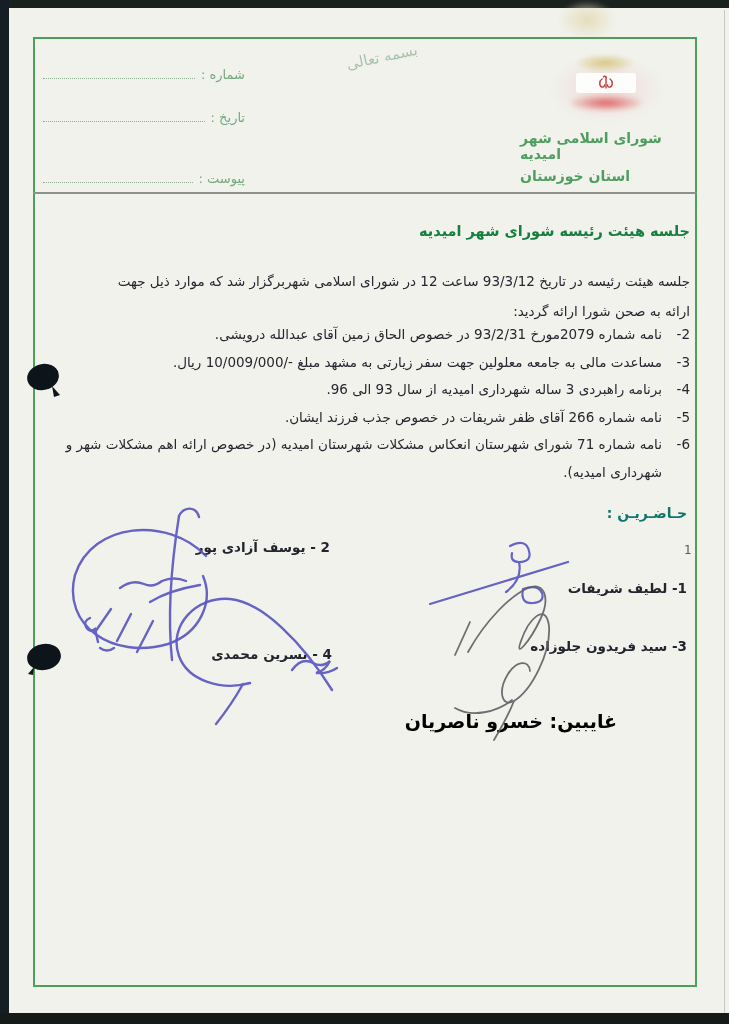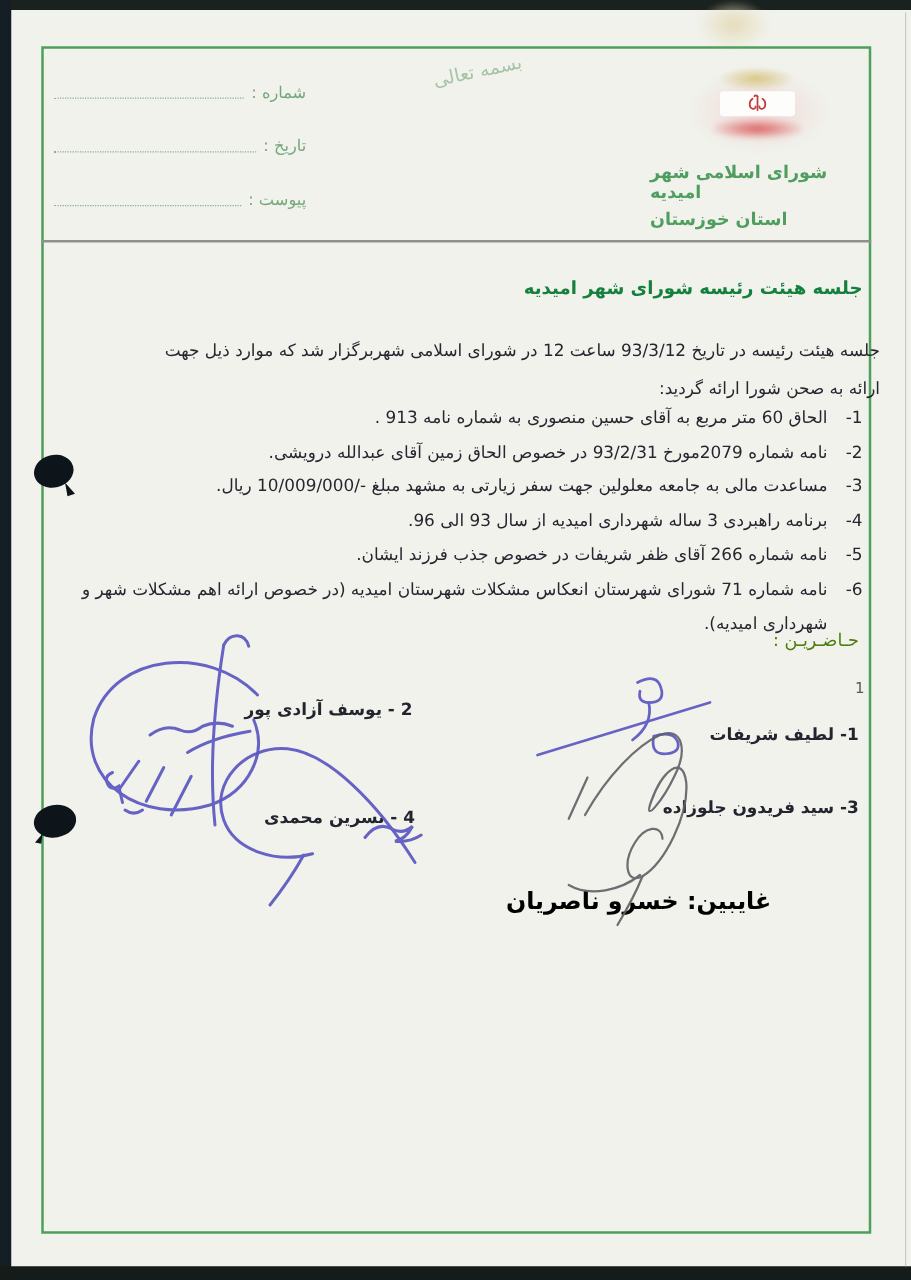--- a/index.html
+++ b/index.html
@@ -35,30 +35,30 @@
   .logo-band{position:absolute;left:28px;top:23px;width:60px;height:20px;background:#fdfdfb;
     border-radius:3px;display:flex;align-items:center;justify-content:center;}
   .logo-red{position:absolute;left:22px;top:45px;width:72px;height:16px;border-radius:45%;
     background:radial-gradient(ellipse at center,rgba(216,80,80,.85) 0%,rgba(216,80,80,0) 78%);filter:blur(2px);}
   .org{position:absolute;left:520px;width:176px;text-align:left;color:#4f9e60;
     font-size:14px;font-weight:bold;direction:rtl;}
   .org1{top:130px;} .org2{top:156px;margin-top:12px;}
   
   .doc-title{position:absolute;right:39px;top:223px;font-weight:bold;font-size:14.5px;
     color:#15803d;direction:rtl;}
-  .intro{position:absolute;right:25px;left:45px;top:266px;direction:rtl;font-size:13.5px;
+  .intro{position:absolute;right:39px;left:45px;top:266px;direction:rtl;font-size:13.5px;
     line-height:30px;text-align:right;}
   .items{position:absolute;right:39px;left:45px;top:321px;direction:rtl;font-size:13.5px;
     line-height:27.5px;text-align:right;}
   .item{padding-right:28px;text-indent:-28px;}
   .item .num{display:inline-block;width:22px;text-indent:0;margin-left:6px;}
-  .attendees-heading{position:absolute;right:42px;top:505px;font-size:14px;font-weight:normal;
-    color:#4d7c0f;direction:rtl;}
+  .attendees-heading{position:absolute;right:42px;top:505px;font-size:14px;font-weight:bold;
+    color:#0f766e;direction:rtl;}
   .attendee{position:absolute;font-size:13.5px;font-weight:bold;color:#22252e;direction:rtl;white-space:nowrap;}
-  .a1{right:42px;top:580px;} .a2{right:399px;top:560px;}
+  .a1{right:42px;top:580px;} .a2{right:399px;top:539px;}
   .a3{right:42px;top:638px;} .a4{right:397px;top:646px;}
   .margin-mark{position:absolute;left:684px;top:543px;font-size:12px;color:#5a5a5a;}
   .absentees{position:absolute;right:112px;top:710px;font-size:19px;font-weight:bold;
     color:#000000;direction:rtl;}
   
   .overlay{position:absolute;left:0;top:0;pointer-events:none;}
 </style>
 </head>
 <body>
 
@@ -74,21 +74,21 @@
   <div class="divider"></div>
 
   <div class="field-row" style="top:62px;">
     <span class="field-label">شماره :</span>
     <span class="field-dots"></span>
   </div>
   <div class="field-row" style="top:105px;">
     <span class="field-label">تاریخ :</span>
     <span class="field-dots"></span>
   </div>
-  <div class="field-row" style="top:148px;">
+  <div class="field-row" style="top:166px;">
     <span class="field-label">پیوست :</span>
     <span class="field-dots"></span>
   </div>
 
   <div class="bismillah">بسمه تعالی</div>
 
   <div class="logo">
     <div class="logo-halo"></div>
     <div class="logo-crest"></div>
     <div class="logo-band">
@@ -108,21 +108,20 @@
   <div class="org org2">استان خوزستان</div>
 
   <div class="doc-title">جلسه هیئت رئیسه شورای شهر امیدیه</div>
 
   <div class="intro">
     <div>جلسه هیئت رئیسه در تاریخ 93/3/12 ساعت 12 در شورای اسلامی شهربرگزار شد که موارد ذیل جهت</div>
     <div>ارائه به صحن شورا ارائه گردید:</div>
   </div>
 
   <div class="items">
-    <div class="item"><span class="num">1-</span><span>الحاق 60 متر مربع به آقای حسین منصوری به شماره نامه 913 .</span></div>
     <div class="item"><span class="num">2-</span><span>نامه شماره 2079مورخ 93/2/31 در خصوص الحاق زمین آقای عبدالله درویشی.</span></div>
     <div class="item"><span class="num">3-</span><span>مساعدت مالی به جامعه معلولین جهت سفر زیارتی به مشهد مبلغ -/10/009/000 ریال.</span></div>
     <div class="item"><span class="num">4-</span><span>برنامه راهبردی 3 ساله شهرداری امیدیه از سال 93 الی 96.</span></div>
     <div class="item"><span class="num">5-</span><span>نامه شماره 266 آقای ظفر شریفات در خصوص جذب فرزند ایشان.</span></div>
     <div class="item"><span class="num">6-</span><span>نامه شماره 71 شورای شهرستان انعکاس مشکلات شهرستان امیدیه (در خصوص ارائه اهم مشکلات شهر و شهرداری امیدیه).</span></div>
   </div>
 
   <div class="attendees-heading">حـاضـریـن :</div>
   <div class="margin-mark">1</div>
 

